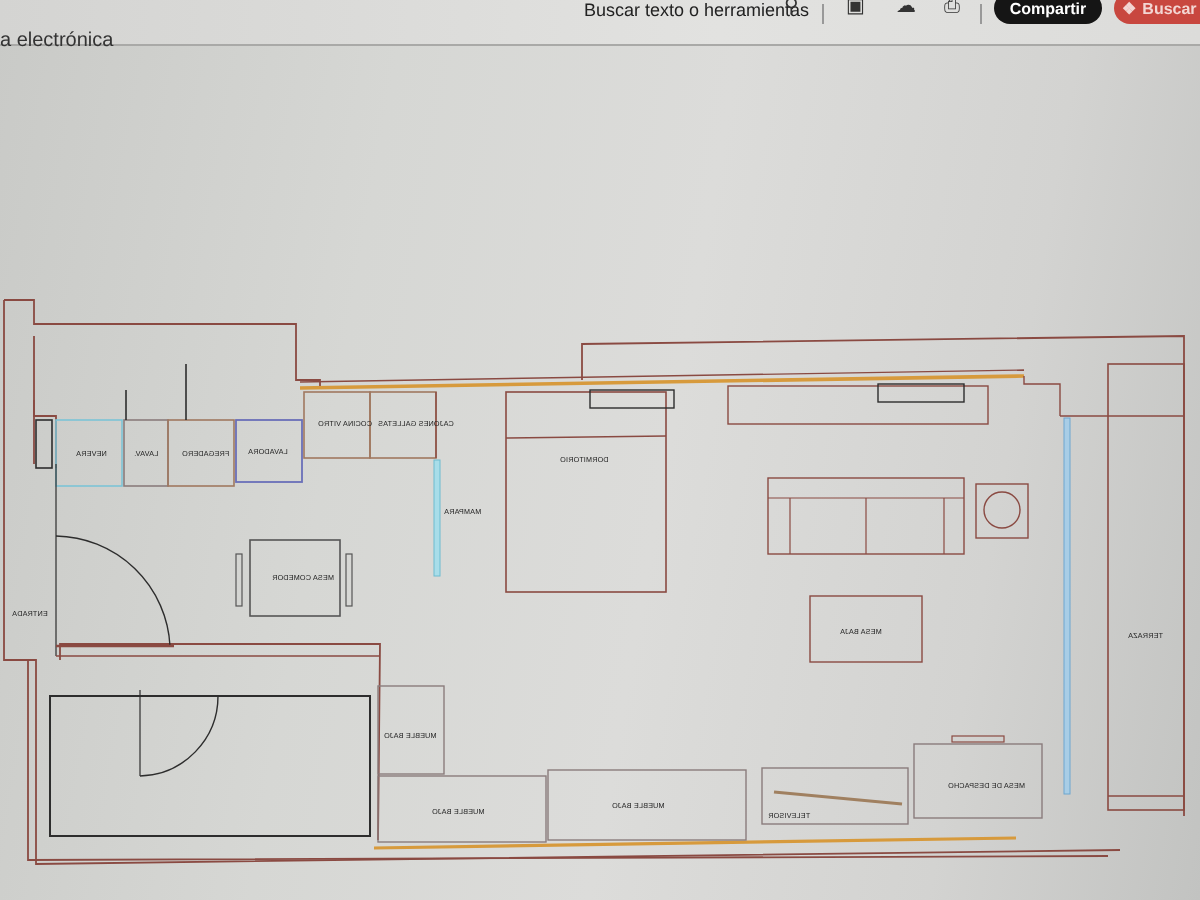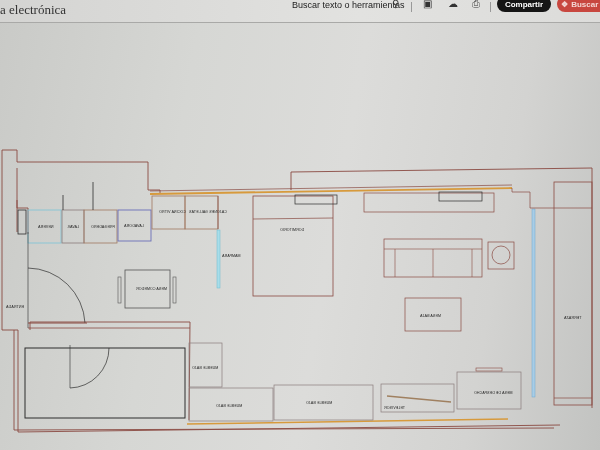--- a/index.html
+++ b/index.html
@@ -6,21 +6,21 @@
   body {
     width:600px; height:450px; overflow:hidden; position:relative;
     background: linear-gradient(100deg, #c9cac7 0%, #d6d7d4 30%, #dcdcda 55%, #d3d3d1 80%, #c2c3c1 100%);
     font-family: "Liberation Sans", sans-serif;
   }
   .topbar {
     position:absolute; left:0; top:0; width:600px; height:22px;
     background: linear-gradient(90deg, #d4d4d2, #e2e2e0 60%, #dcdcda);
     border-bottom:1px solid #a9a9a7;
   }
-  .doc-title { position:absolute; left:0; top:2px; font-size:13px; color:#333;font-family:Liberation Serif, serif; }
+  .doc-title { position:absolute; left:0; top:15px; font-size:10px; color:#333; }
   .search-text { position:absolute; left:292px; top:0px; font-size:9px; color:#222; }
   .icon { position:absolute; color:#333; font-size:10px; line-height:10px; }
   .share-btn {
     position:absolute; left:497px; top:-4px; width:54px; height:16px;
     background:#151515; color:#fff; border-radius:8px; font-size:8px; font-weight:bold;
     display:flex; align-items:center; justify-content:center;
   }
   .ask-btn {
     position:absolute; left:557px; top:-4px; width:50px; height:16px;
     background:#c8473f; color:#f3d6d3; border-radius:8px; font-size:8px; font-weight:bold;

